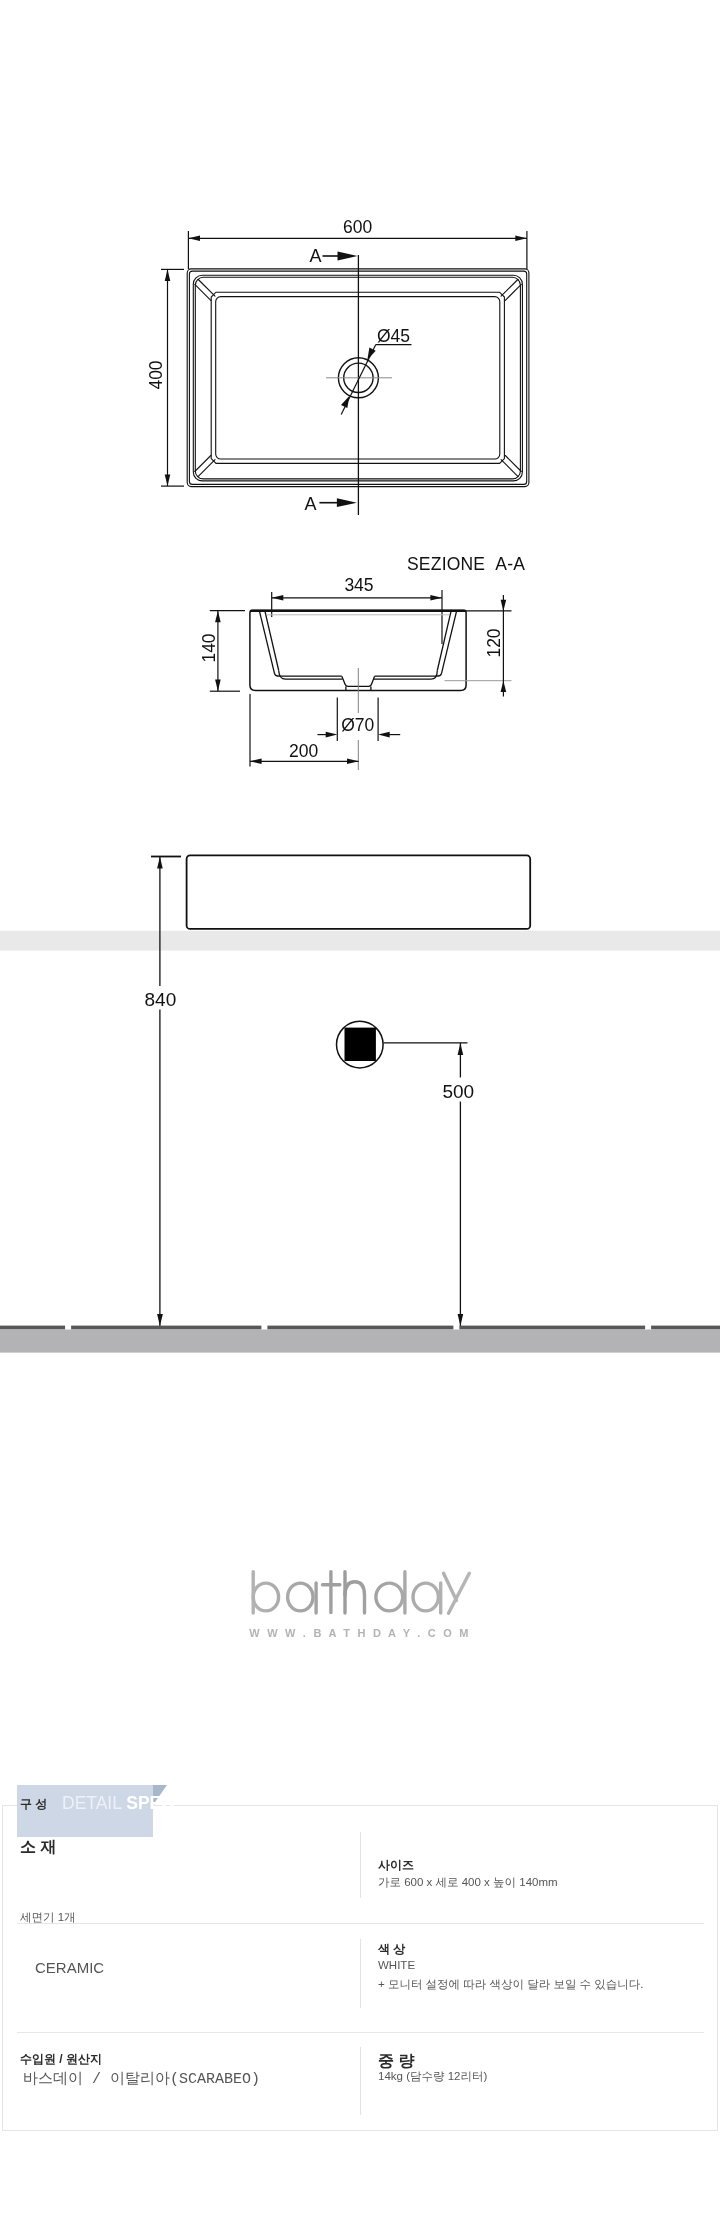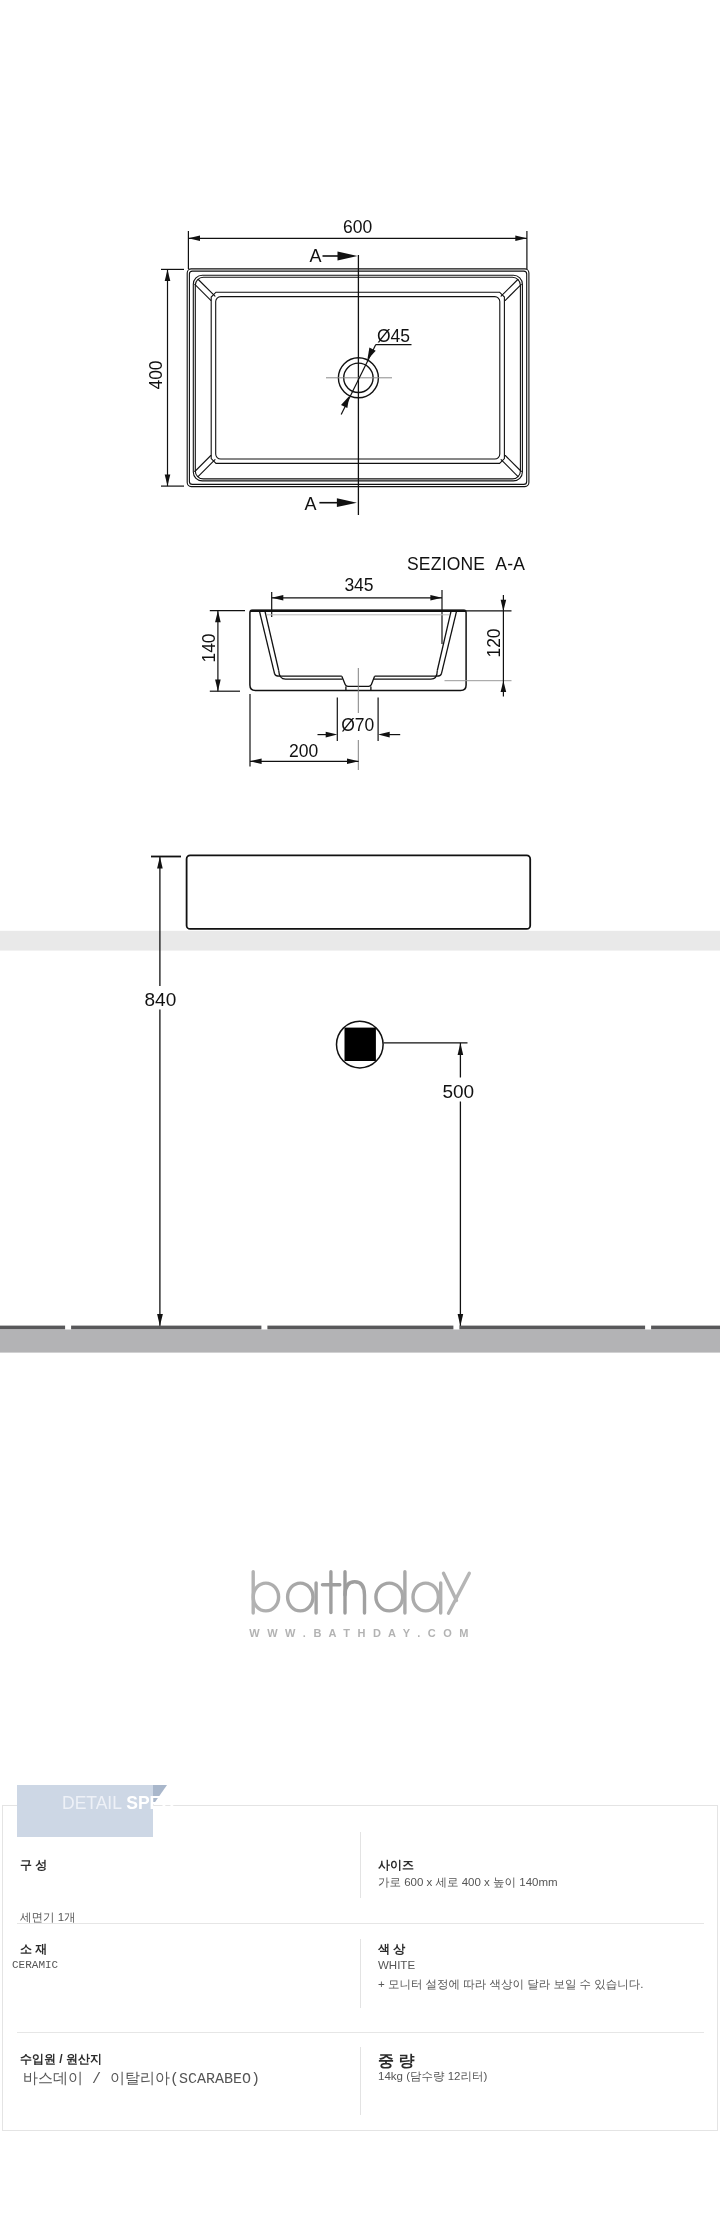--- a/index.html
+++ b/index.html
@@ -239,28 +239,28 @@
 
 <div class="abs" style="left:32px;top:1743px;width:200px;font-size:11px;font-weight:bold;color:#fff;">제품사양</div>
 
 <div class="abs" style="left:360px;top:1832px;width:1px;height:66px;background:#e3e3e3;"></div>
 <div class="abs" style="left:360px;top:1939px;width:1px;height:69px;background:#e3e3e3;"></div>
 <div class="abs" style="left:360px;top:2047px;width:1px;height:68px;background:#e3e3e3;"></div>
 
 <div class="abs" style="left:17px;top:1923px;width:687px;height:1px;background:#e6e6e6;"></div>
 <div class="abs" style="left:17px;top:2032px;width:687px;height:1px;background:#e6e6e6;"></div>
 
-<div class="abs" style="left:20px;top:1857px;font-size:12px;font-weight:bold;color:#2b2b2b;">구 성</div>
+<div class="abs" style="left:20px;top:1796px;font-size:12px;font-weight:bold;color:#2b2b2b;">구 성</div>
 <div class="abs" style="left:20px;top:1874.5px;font-size:11.5px;color:#555;margin-top:35px;">세면기 1개</div>
 
 <div class="abs" style="left:378px;top:1857px;font-size:12px;font-weight:bold;color:#2b2b2b;">사이즈</div>
 <div class="abs" style="left:378px;top:1874.5px;font-size:11.5px;color:#555;">가로 600 x 세로 400 x 높이 140mm</div>
 
-<div class="abs" style="left:20px;top:1941px;font-size:12px;font-weight:bold;color:#2b2b2b;">소 재</div>
-<div class="abs" style="left:12px;top:1959px;font-size:11px;color:#555;font-family:Liberation Mono, monospace;">CERAMIC</div>
+<div class="abs" style="left:20px;top:1837px;font-size:16px;font-weight:bold;color:#2b2b2b;">소 재</div>
+<div class="abs" style="left:35px;top:1959px;font-size:15px;color:#555;">CERAMIC</div>
 
 <div class="abs" style="left:378px;top:1941px;font-size:12px;font-weight:bold;color:#2b2b2b;">색 상</div>
 <div class="abs" style="left:378px;top:1959px;font-size:11.5px;color:#555;text-align:center;">WHITE</div>
 <div class="abs" style="left:378px;top:1977px;font-size:11.5px;color:#555;">+ 모니터 설정에 따라 색상이 달라 보일 수 있습니다.</div>
 
 <div class="abs" style="left:20px;top:2051px;font-size:12px;font-weight:bold;color:#2b2b2b;">수입원 / 원산지</div>
 <div class="abs" style="left:23px;top:2069px;font-size:15px;color:#555;font-family:Liberation Mono, monospace;">바스데이 / 이탈리아(SCARABEO)</div>
 
 <div class="abs" style="left:378px;top:2051px;font-size:16px;font-weight:bold;color:#2b2b2b;">중 량</div>
 <div class="abs" style="left:378px;top:2069px;font-size:11.5px;color:#555;">14kg (담수량 12리터)</div>

